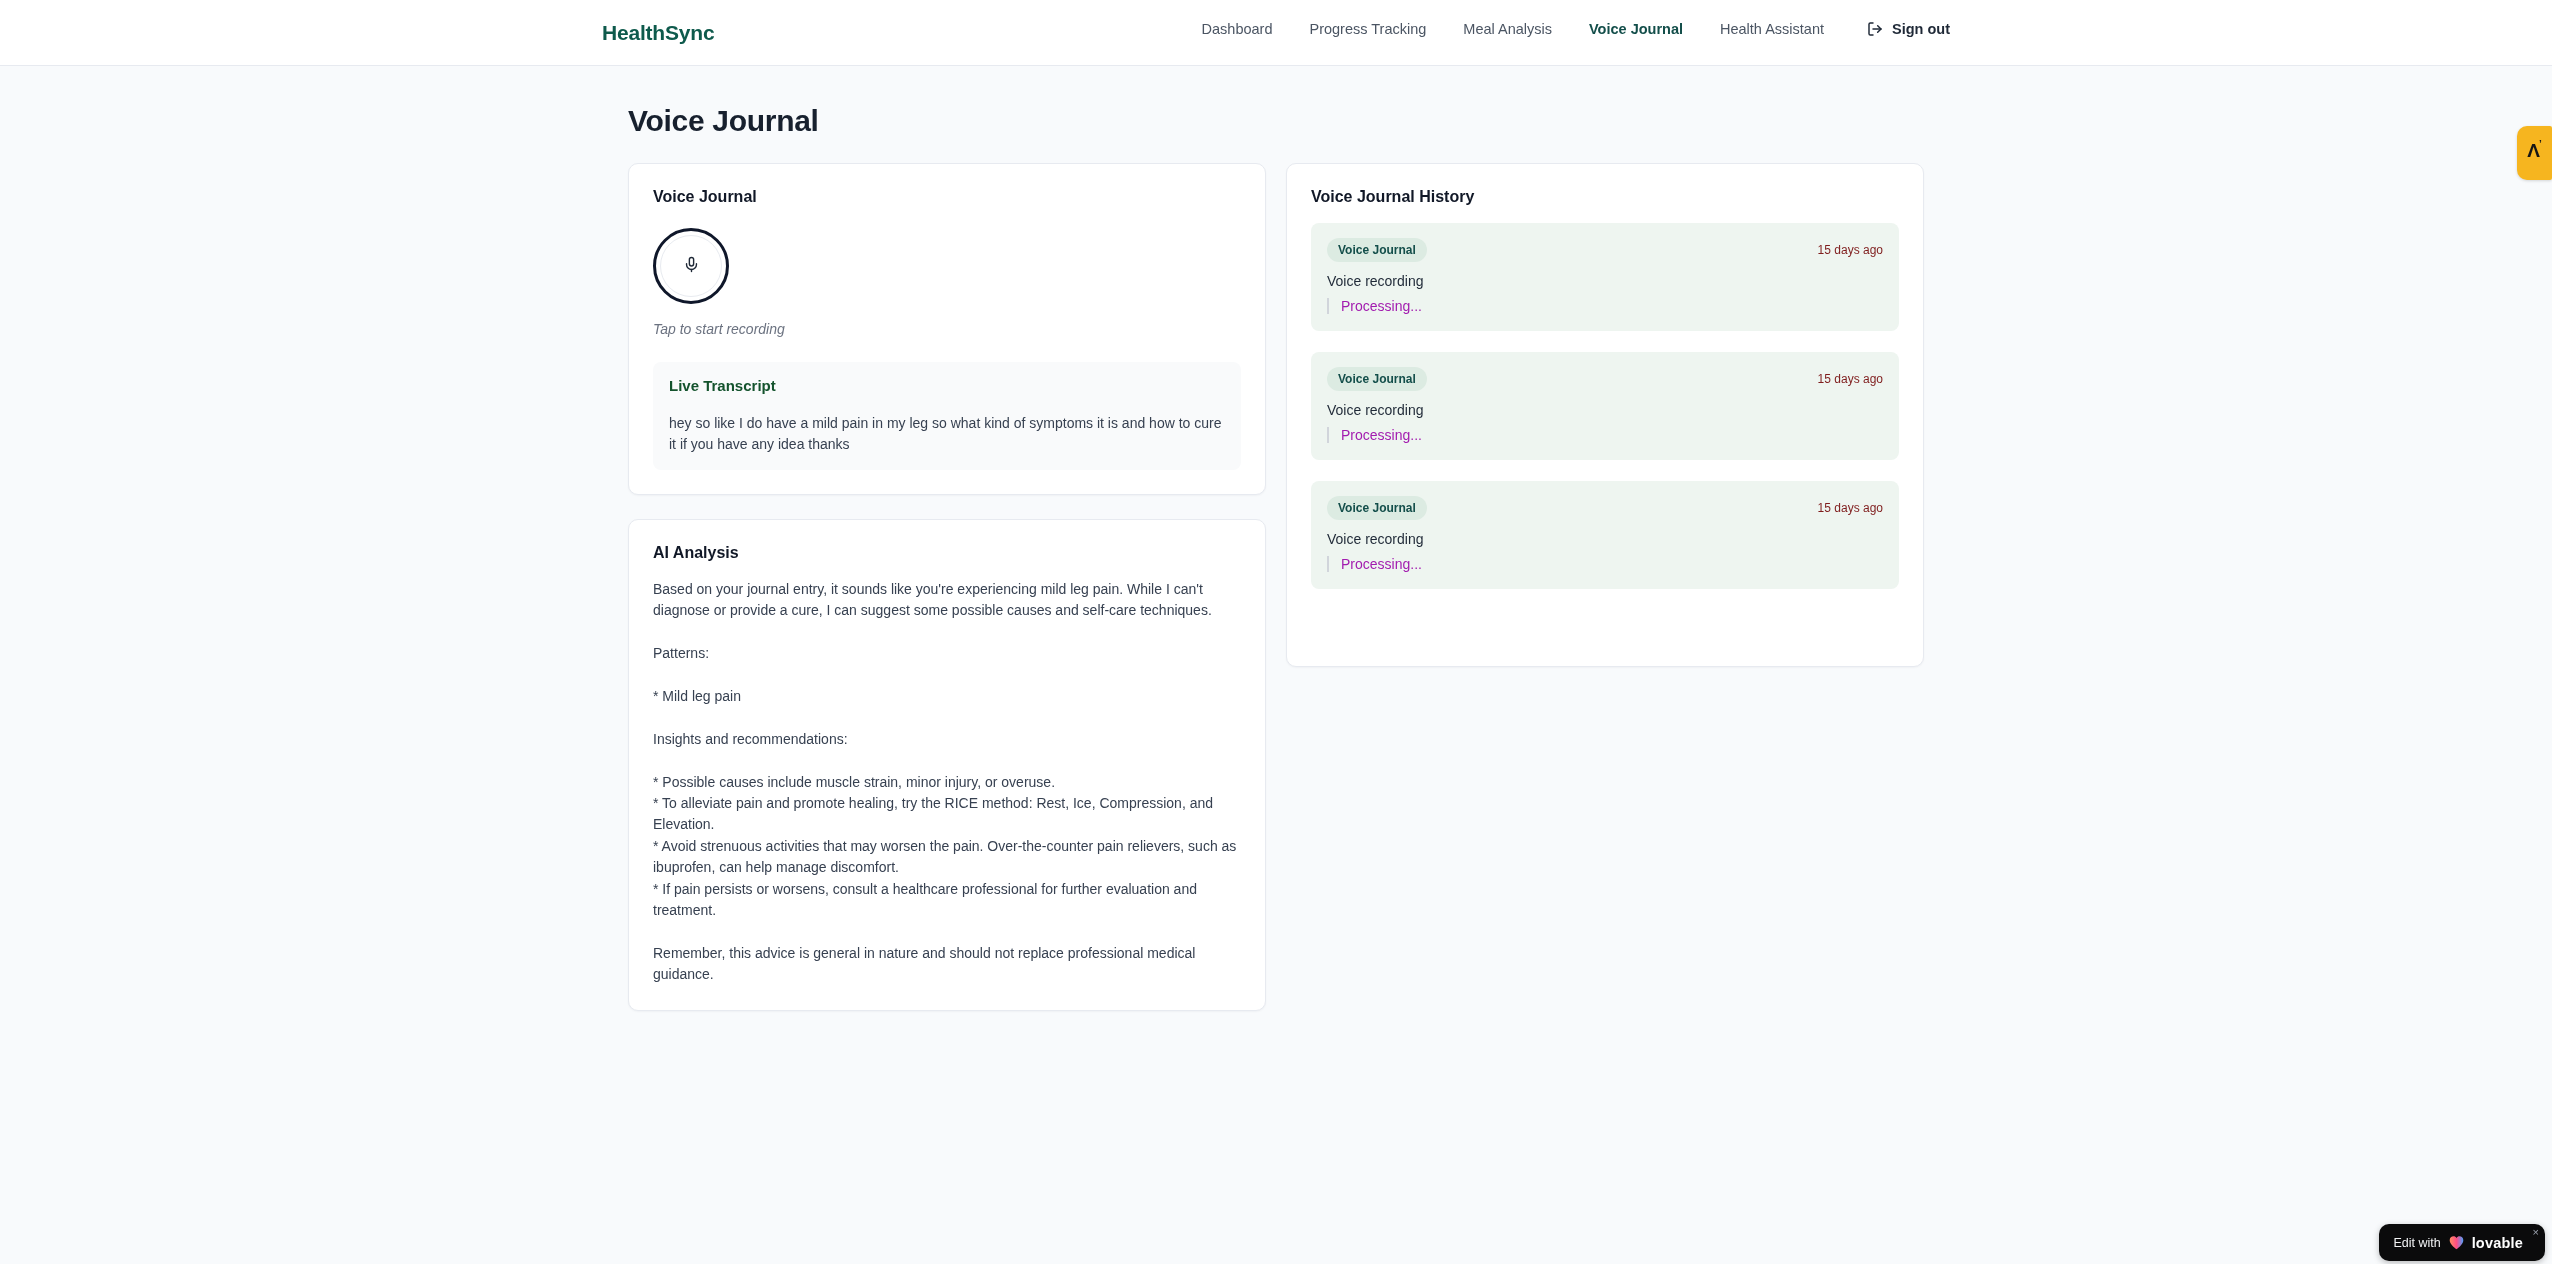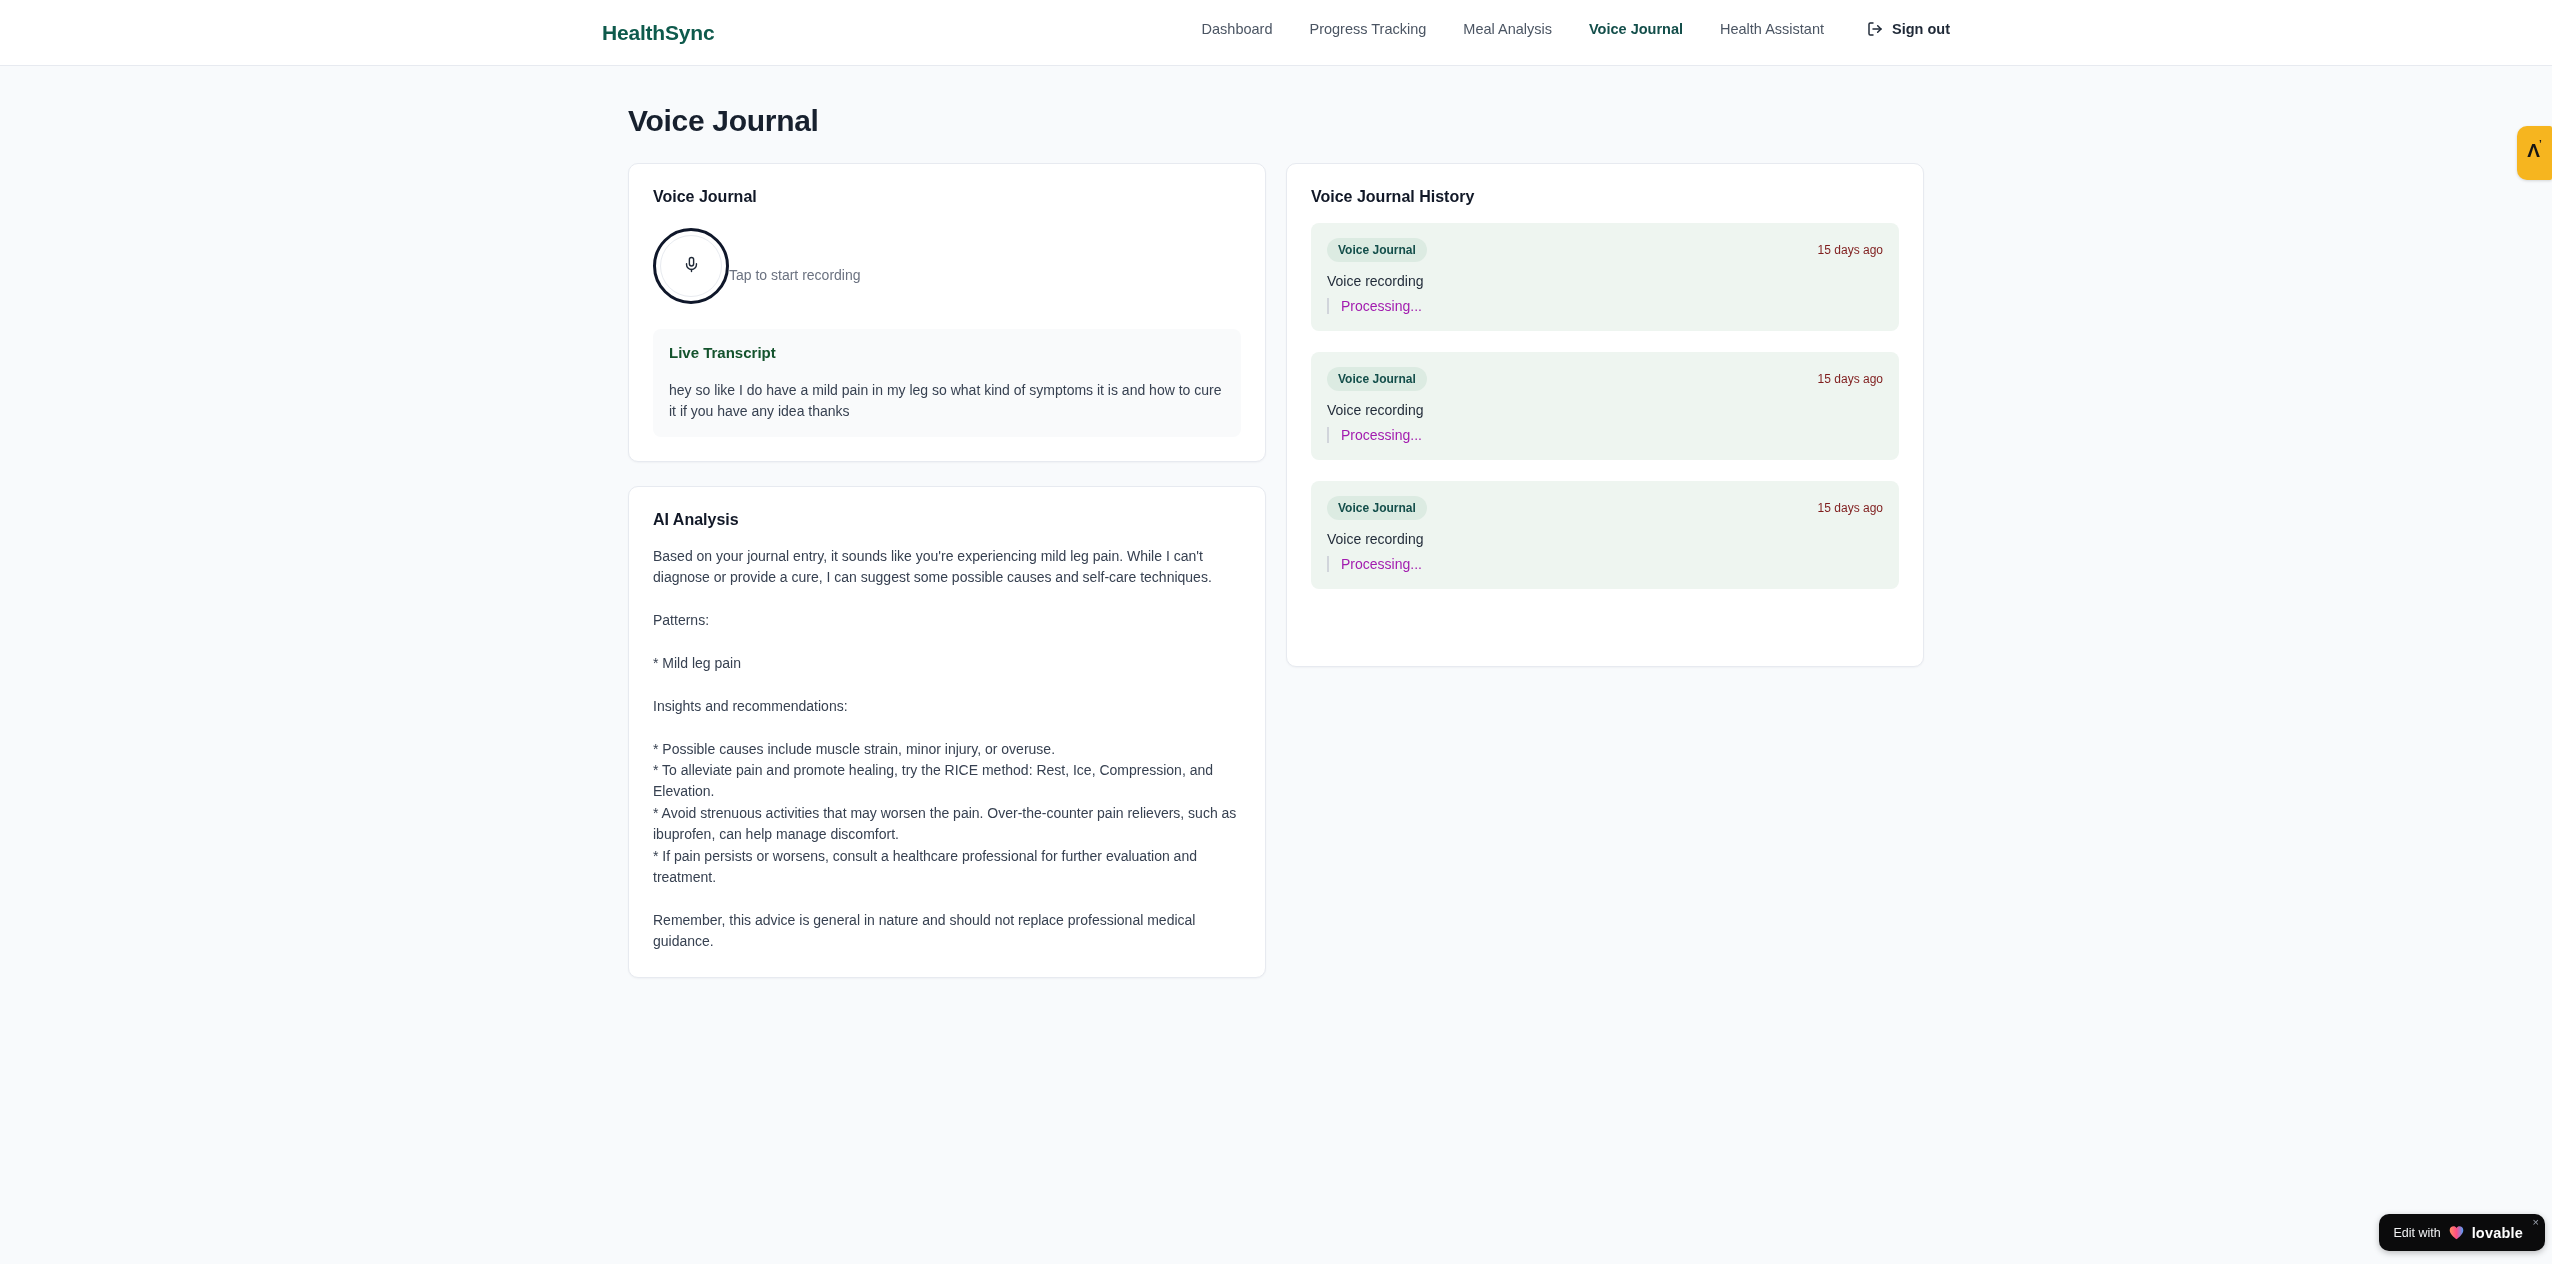--- a/index.html
+++ b/index.html
@@ -36,21 +36,21 @@
   .col { display: flex; flex-direction: column; gap: 24px; }
 
   .card {
     background: #ffffff; border: 1px solid #e7eaf0; border-radius: 10px;
     box-shadow: 0 1px 2px rgba(16,24,40,.04);
     padding: 24px;
   }
   .card-title { font-size: 16px; font-weight: 600; color: #111827; }
 
   
-  .mic-wrap { display: flex; flex-direction: row; align-items: center; padding: 22px 0 10px; }
+  .mic-wrap { display: flex; flex-direction: column; padding: 22px 0 10px; font-style: italic; }
   .mic-btn {
     width: 76px; height: 76px; border-radius: 50%;
     background: #ffffff; border: 3px solid #0f172a;
     display: flex; align-items: center; justify-content: center;
     position: relative; cursor: pointer;
   }
   .mic-btn::before {
     content: ""; position: absolute; inset: 4px;
     border: 1px solid #e8ebf0; border-radius: 50%;
   }
@@ -88,21 +88,21 @@
   .side-badge {
     position: fixed; top: 126px; right: 0; width: 35px; height: 54px;
     background: #f6b51f; border-radius: 10px 2px 2px 10px;
     display: flex; align-items: center; justify-content: center;
     cursor: pointer; box-shadow: 0 1px 3px rgba(0,0,0,.15);
   }
   .side-badge .glyph { font-size: 19px; font-weight: 900; color: #161616; line-height: 1; transform: translateY(-3px); }
   .side-badge .glyph::after { content: "ʼ"; font-size: 10px; vertical-align: 9px; margin-left: -1px; }
 
   .lovable-badge {
-    position: fixed; right: 7px; bottom: 13px; height: 37px;
+    position: fixed; right: 7px; bottom: 3px; height: 37px;
     background: #0b0b0c; border-radius: 10px; color: #ffffff;
     display: flex; align-items: center; gap: 7px; padding: 0 22px 0 14px;
     box-shadow: 0 2px 6px rgba(0,0,0,.25); cursor: pointer;
   }
   .lovable-prefix { font-size: 12.5px; color: #f3f4f6; }
   .lovable-brand { font-size: 14.5px; font-weight: 700; letter-spacing: .2px; }
   .lovable-close {
     position: absolute; top: 3px; right: 6px; font-size: 11px; color: #9ca3af;
     line-height: 1; cursor: pointer; background: none; border: none;
   }

